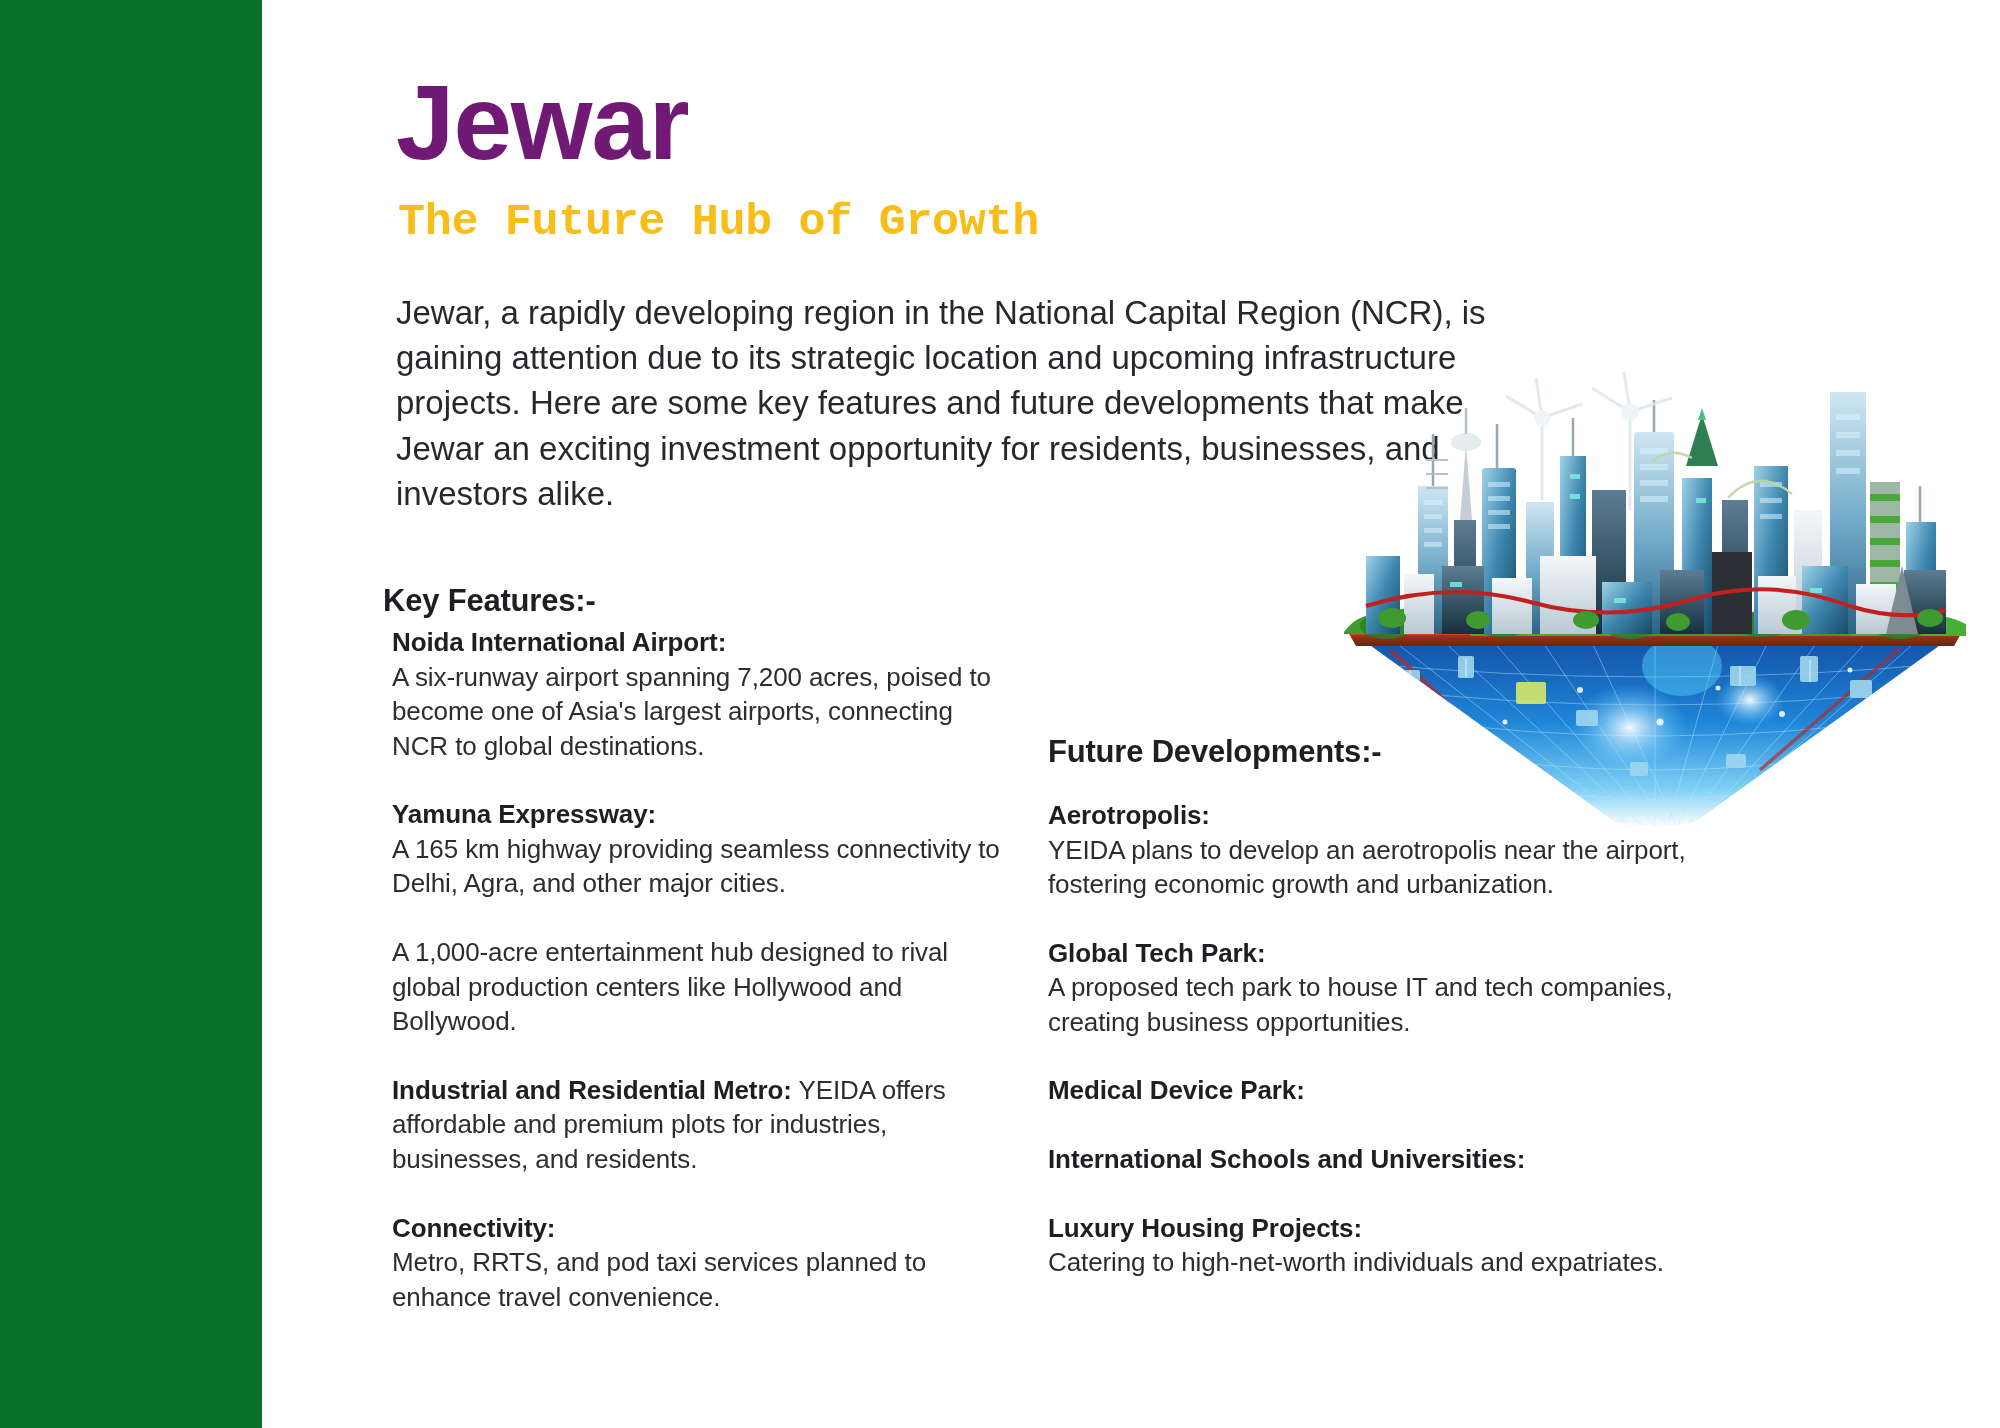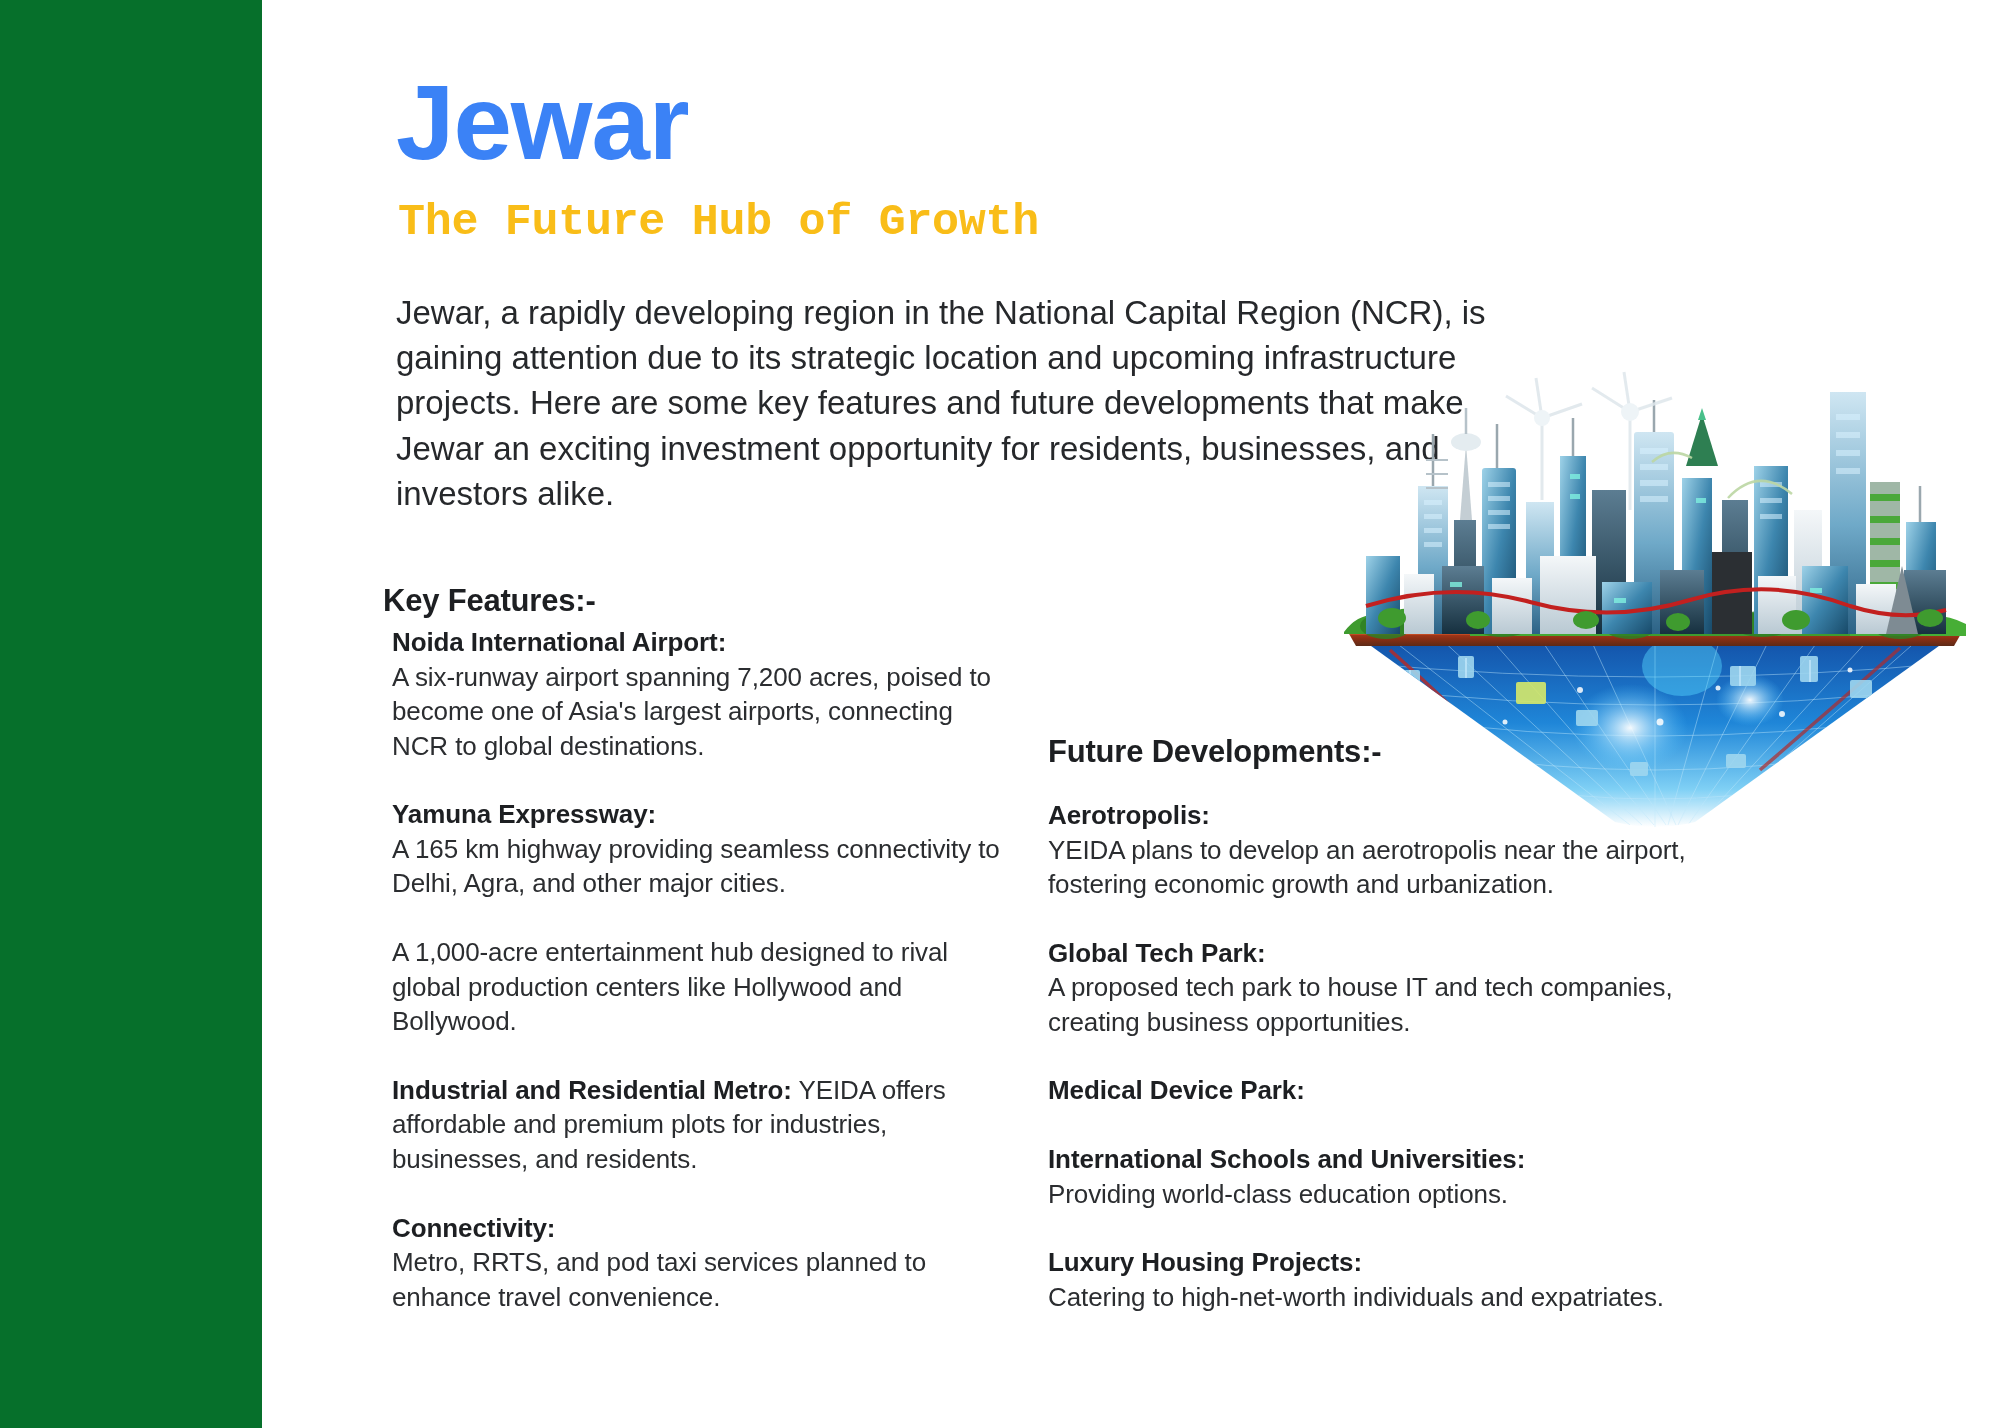--- a/index.html
+++ b/index.html
@@ -85,21 +85,21 @@
   }
   .city-art svg { display:block; width:100%; height:100%; }
 </style>
 </head>
 <body>
 
 <div class="page">
 
   <div class="green-band" style="background: rgb(6, 112, 43);"></div>
 
-  <div class="title" style="color: #3b82f6;">Jewar</div>
+  <div class="title" style="color: #701a75;">Jewar</div>
   <div class="subtitle" style="color: rgb(249, 189, 24);">The Future Hub of Growth</div>
 
   <div class="intro">Jewar, a rapidly developing region in the National Capital Region (NCR), is gaining attention due to its strategic location and upcoming infrastructure projects. Here are some key features and future developments that make Jewar an exciting investment opportunity for residents, businesses, and investors alike.</div>
 
   <div id="key-features-heading" class="section-heading">Key Features:-</div>
 
   <div class="col-left" id="key-features-list">
       <div class="block">
         <div class="block-title">Noida International Airport:</div>
         <div class="block-body">A six-runway airport spanning 7,200 acres, poised to become one of Asia's largest airports, connecting NCR to global destinations.</div>
@@ -127,21 +127,20 @@
       </div>
       <div class="block">
         <div class="block-title">Global Tech Park:</div>
         <div class="block-body">A proposed tech park to house IT and tech companies, creating business opportunities.</div>
       </div>
       <div class="block">
         <div class="block-title">Medical Device Park:</div>
       </div>
       <div class="block">
         <div class="block-title">International Schools and Universities:</div>
-        <div class="block-body">Providing world-class education options.</div>
       </div>
       <div class="block">
         <div class="block-title">Luxury Housing Projects:</div>
         <div class="block-body">Catering to high-net-worth individuals and expatriates.</div>
       </div>
     </div>
 
   <div class="city-art">
     <svg viewBox="0 0 650 460" xmlns="http://www.w3.org/2000/svg">
       <defs>

